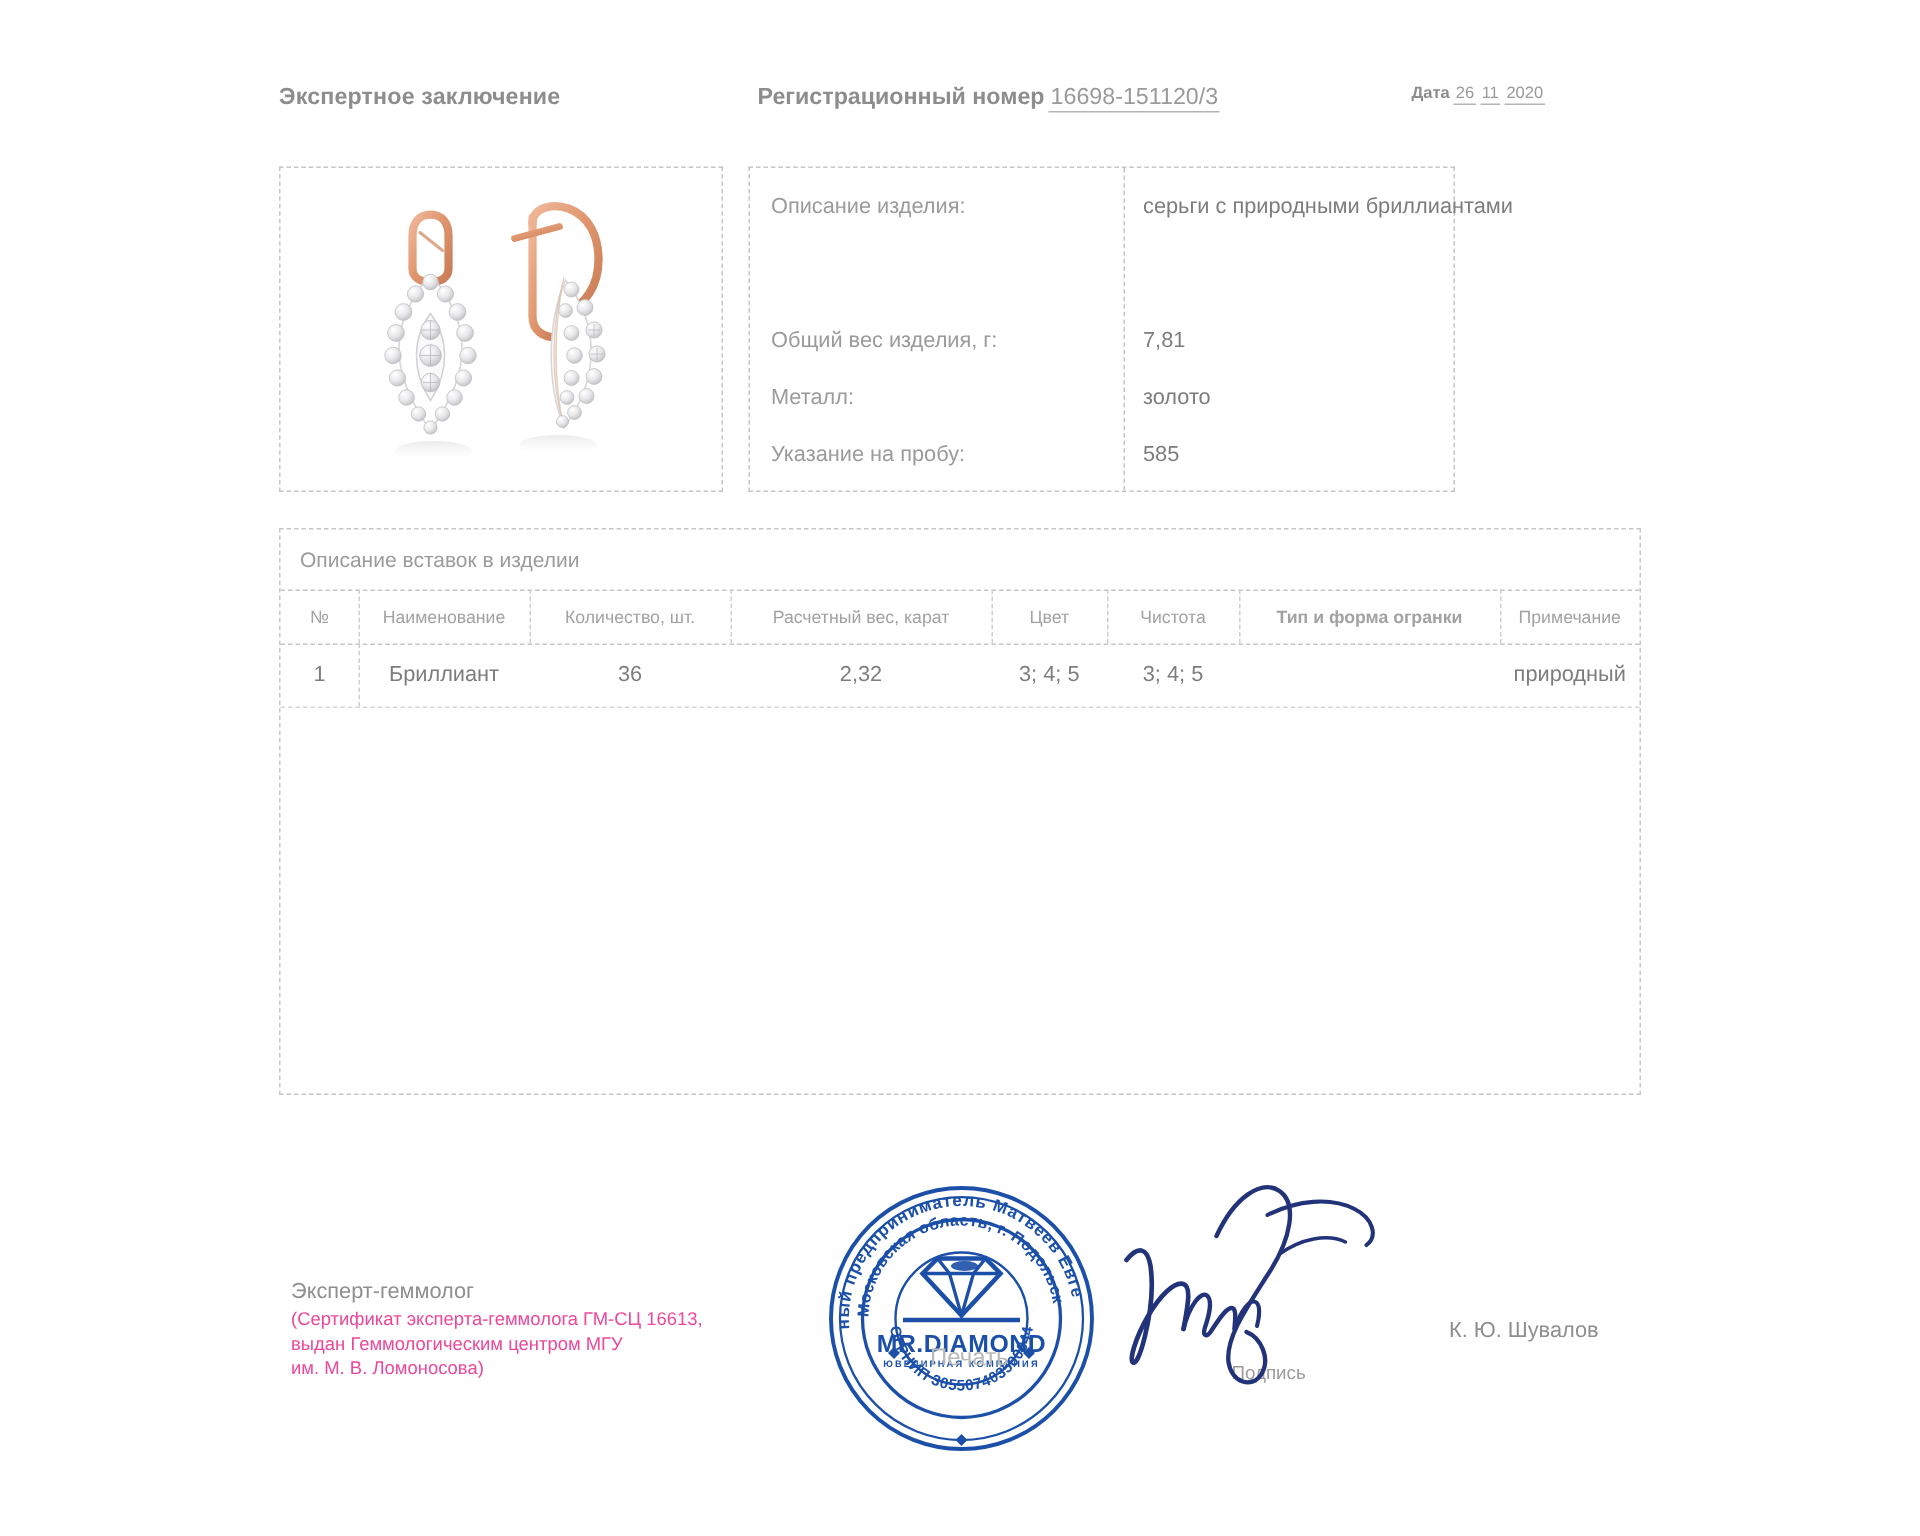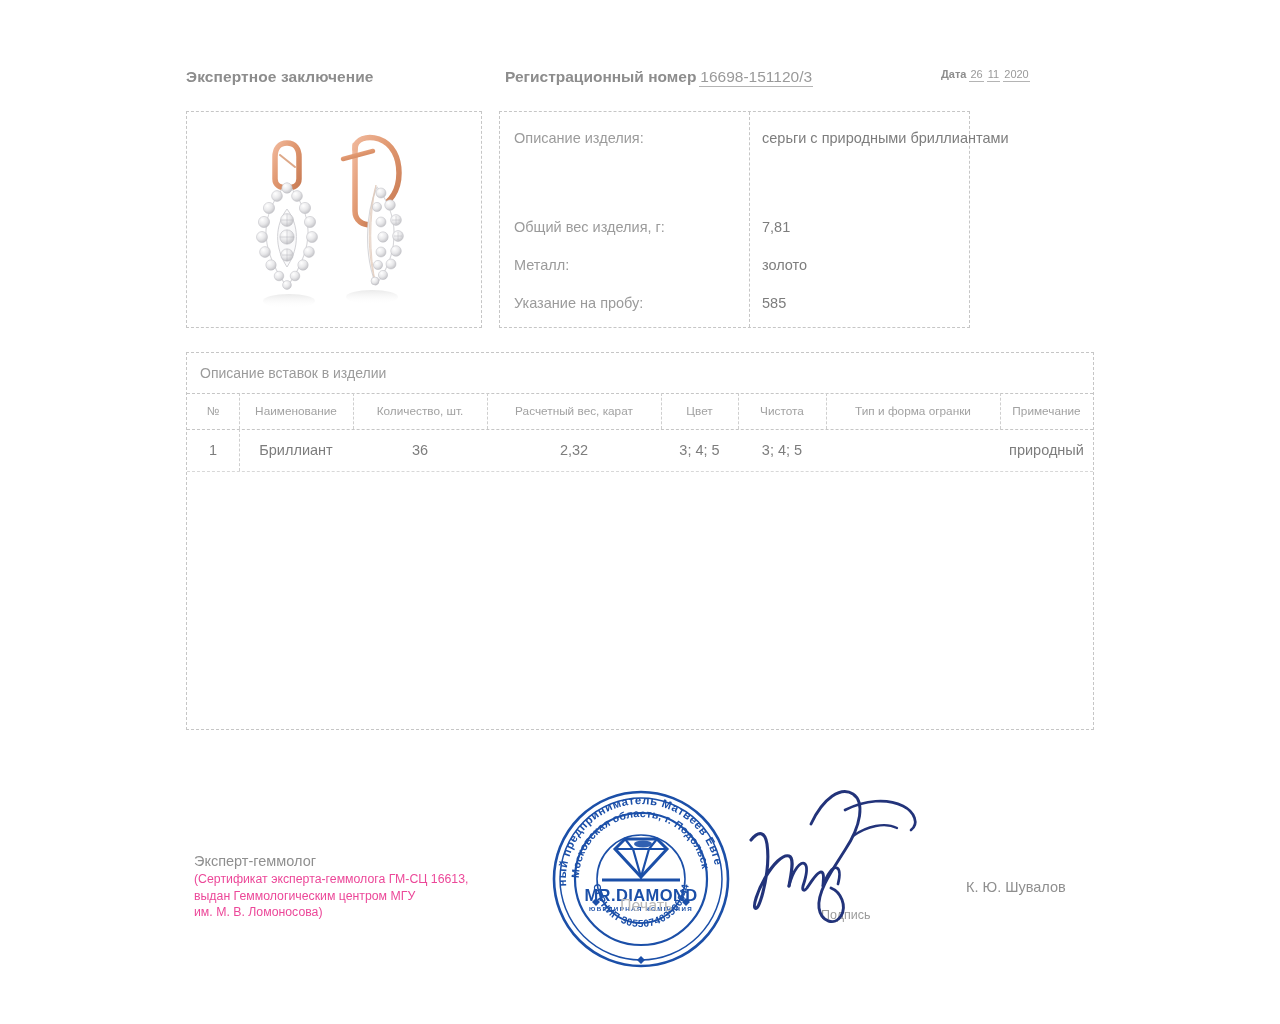--- a/index.html
+++ b/index.html
@@ -21,21 +21,21 @@
     position: absolute;
     left: 0; top: 0;
     width: 1280px;
     height: 1024px;
   }
 
   
   .header {
     position: absolute;
     left: 186px;
-    top: 68px;
+    top: 56px;
     width: 908px;
     height: 26px;
     text-decoration: underline;
   }
   .hdr-title {
     position: absolute;
     left: 0;
     top: 0;
     font-size: 15.5px;
     font-weight: bold;
@@ -434,21 +434,21 @@
       <div class="vline" style="left:551px;"></div>
       <div class="vline" style="left:639px;"></div>
       <div class="vline" style="left:813px;"></div>
 
       <div class="cell" style="left:0px;   width:52px;">№</div>
       <div class="cell" style="left:52px;  width:114px;">Наименование</div>
       <div class="cell" style="left:166px; width:134px;">Количество, шт.</div>
       <div class="cell" style="left:300px; width:174px;">Расчетный вес, карат</div>
       <div class="cell" style="left:474px; width:77px;">Цвет</div>
       <div class="cell" style="left:551px; width:88px;">Чистота</div>
-      <div class="cell" style="left:639px; width:174px;">Тип и форма огранки</div>
+      <div class="cell" style="left:639px; width:174px;font-weight:bold;">Тип и форма огранки</div>
       <div class="cell" style="left:813px; width:93px;">Примечание</div>
     </div>
 
     <div class="tbl-datarow">
       <div class="vline" style="left:52px;"></div>
 
       <div class="cell" style="left:0px;   width:52px;">1</div>
       <div class="cell" style="left:52px;  width:114px;">Бриллиант</div>
       <div class="cell" style="left:166px; width:134px;">36</div>
       <div class="cell" style="left:300px; width:174px;">2,32</div>

